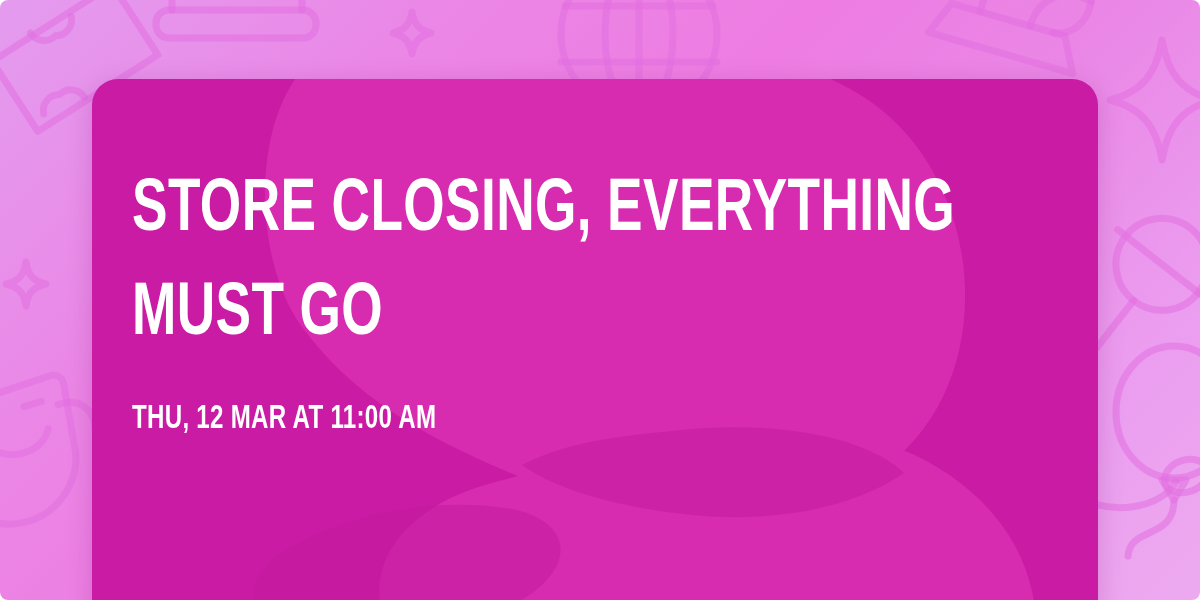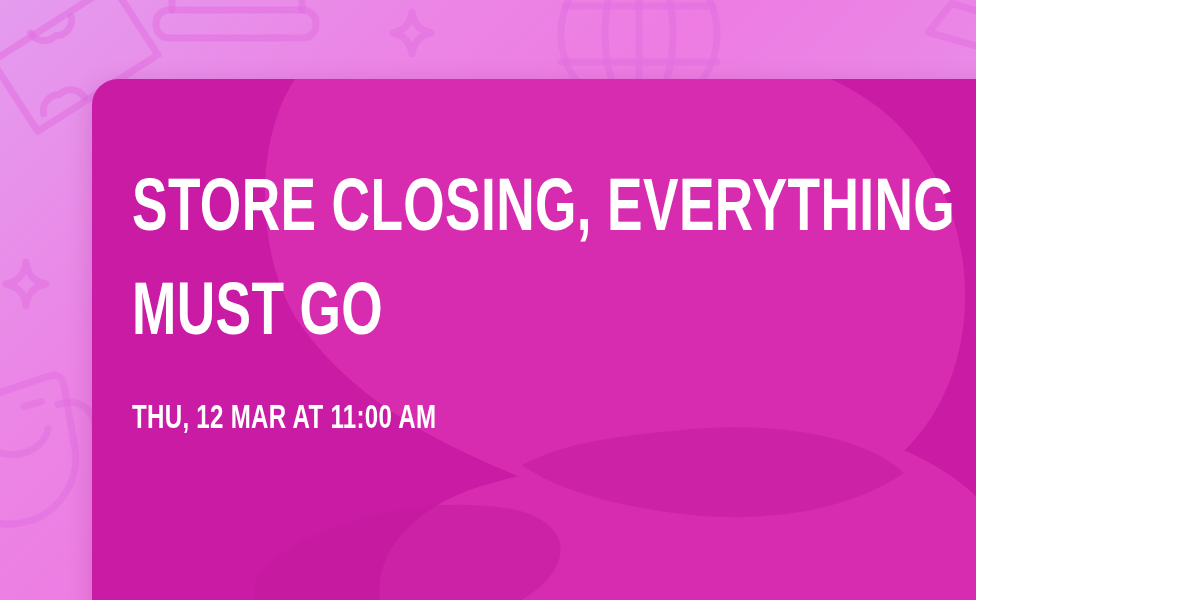--- a/index.html
+++ b/index.html
@@ -8,25 +8,26 @@
   }
   body {
     width: 1200px;
     height: 600px;
     overflow: hidden;
     font-family: "Liberation Sans", sans-serif;
   }
 
   #poster {
     position: relative;
-    width: 976px;
+    width: 1200px;
     height: 600px;
     overflow: hidden;
     background:
       linear-gradient(135deg, #e49cef 0%, #eb86e6 26%, #ee7ce2 46%, #ea86e6 62%, #eb9cef 82%, #edaaf0 100%);
+    border-radius: 8px;
   }
 
   
   #bg-pattern {
     position: absolute;
     inset: 0;
     width: 1200px;
     height: 600px;
     pointer-events: none;
   }

